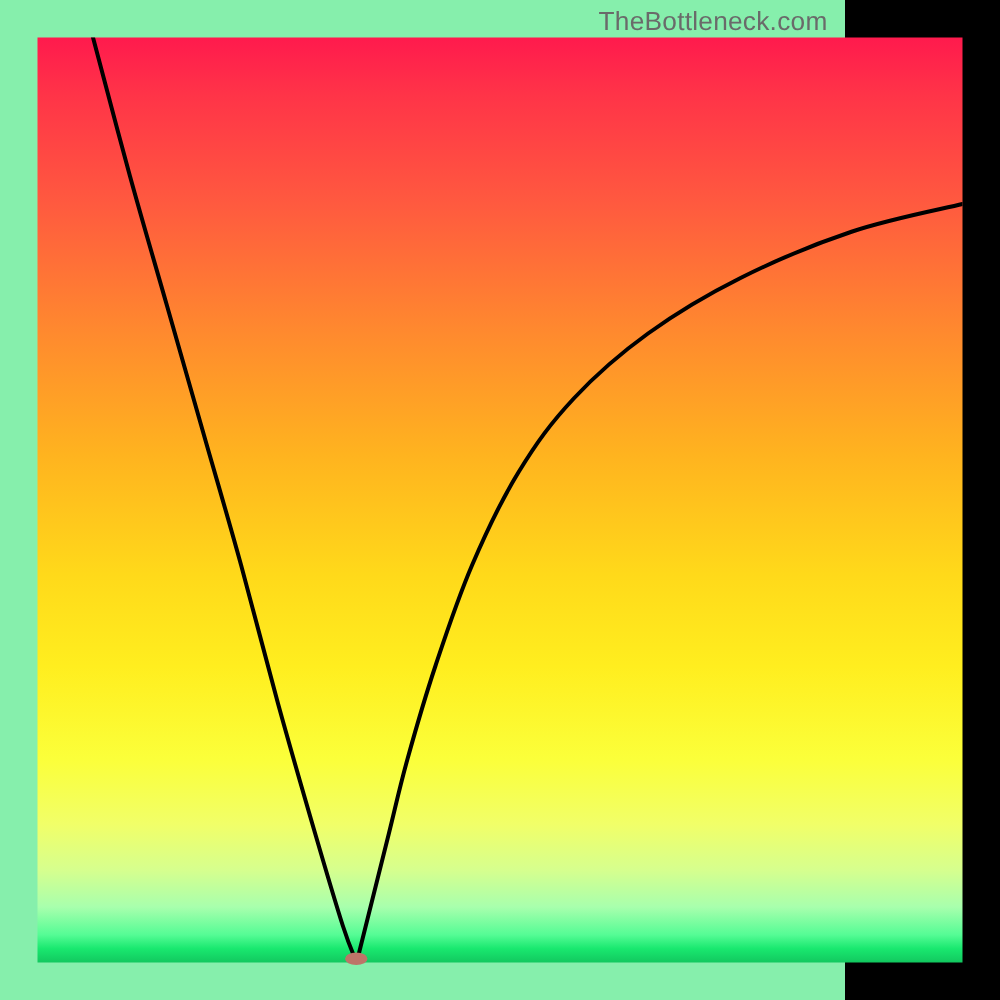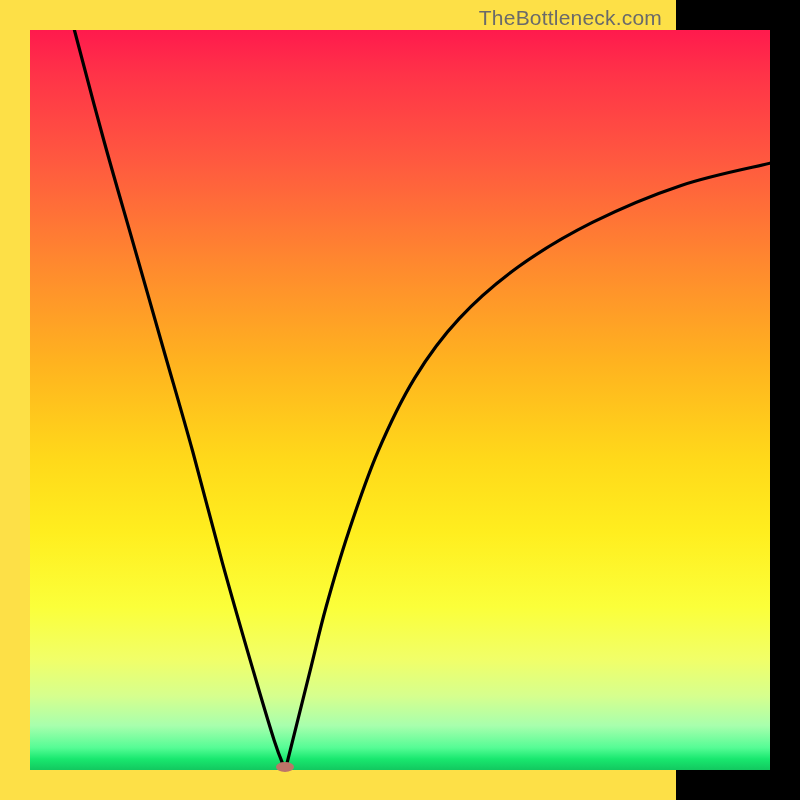--- a/index.html
+++ b/index.html
@@ -10,21 +10,21 @@
     background: #000;
     overflow: hidden;
     font-family: Arial, Helvetica, sans-serif;
   }
   .frame {
     position: absolute;
     left: 0;
     top: 0;
     width: 676px;
     height: 800px;
-    background: #fde047;
+    background: #86efac;
   }
   .plot {
     position: absolute;
     left: 30px;
     top: 30px;
     width: 740px;
     height: 740px;
     background: linear-gradient(
       to bottom,
       #ff1a4d 0%,

